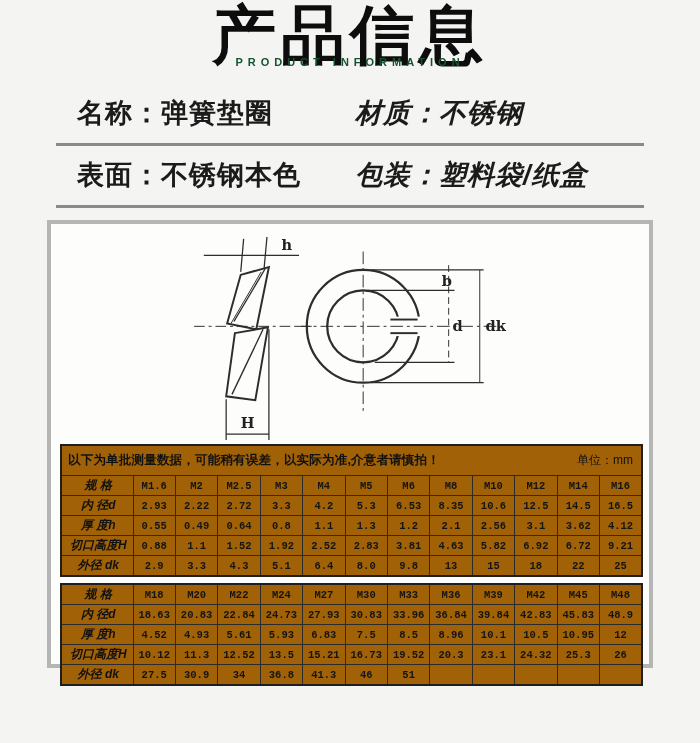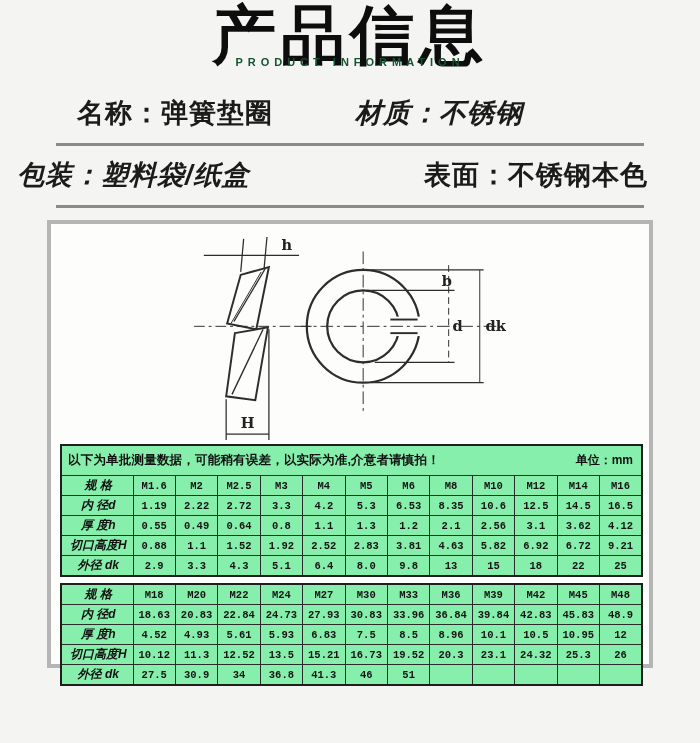--- a/index.html
+++ b/index.html
@@ -39,42 +39,42 @@
     padding:4px 6px 0 9px;
   }
   .diagram-svg { display:block; width:100%; height:212px; margin-top:4px; }
 
   
   .tables { }
   table.spec {
     width:100%;
     border-collapse:collapse;
     table-layout:fixed;
-    background:#86efac;
+    background:#a16207;
     border:2px solid #1e1e1e;
   }
   table.spec + table.spec, .tgap { margin-top:6px; }
   table.spec td { border:1px solid #2b2b2b; text-align:center; vertical-align:middle; }
   td.rowlabel {
     font-size:12px; font-weight:700; color:#111;
     text-align:left; padding:1px 2px 1px 4px; letter-spacing:0px;
     white-space:nowrap; overflow:hidden;font-style:italic;
   }
   td.val {
     font-family:"Liberation Mono","DejaVu Sans Mono",monospace;
     font-size:10.5px; font-weight:700; color:#141414;
     height:17px; padding:0 1px; white-space:nowrap; overflow:hidden;
   }
   tr.noterow td { padding:0; border:1px solid #2b2b2b; }
   .noteflex {
     display:flex; justify-content:space-between; align-items:center;
     height:29px; padding:0 8px 0 6px;
   }
   .note-text { font-size:12.5px; font-weight:700; color:#111; letter-spacing:0.2px; }
-  .note-unit { font-size:12px; font-weight:700; color:#111; }
+  .note-unit { font-size:12px; font-weight:400; color:#111; }
   col.c0 { width:72px; }
 
   
   .dimtxt {
     font-family:"DejaVu Serif","Liberation Serif",serif;
     font-size:15px; font-weight:bold; fill:#222;
   }
 </style>
 </head>
 <body>
@@ -86,22 +86,22 @@
     <div class="sub-title">PRODUCT INFORMATION</div>
   </div>
 
   <div class="info">
     <div class="info-row">
       <div class="info-cell left"><span>名称：</span><span>弹簧垫圈</span></div>
       <div class="info-cell right"><span>材质：</span><span>不锈钢</span></div>
     </div>
     <div class="divider"></div>
     <div class="info-row">
+      <div class="info-cell left"><span>表面：</span><span>不锈钢本色</span></div>
       <div class="info-cell right"><span>包装：</span><span>塑料袋/纸盒</span></div>
-      <div class="info-cell left"><span>表面：</span><span>不锈钢本色</span></div>
     </div>
     <div class="divider"></div>
   </div>
 
   <div class="sheet">
 
     <svg class="diagram-svg" viewBox="0 0 600 218">
       <g stroke="#2d2d2d" stroke-width="1.3" fill="none">
 
         <line x1="148" y1="24" x2="246" y2="24"></line>
@@ -174,21 +174,21 @@
               <td class="val">M5</td>
               <td class="val">M6</td>
               <td class="val">M8</td>
               <td class="val">M10</td>
               <td class="val">M12</td>
               <td class="val">M14</td>
               <td class="val">M16</td>
             </tr>
             <tr>
               <td class="rowlabel">内 径d</td>
-              <td class="val">1.19</td>
+              <td class="val">2.93</td>
               <td class="val">2.22</td>
               <td class="val">2.72</td>
               <td class="val">3.3</td>
               <td class="val">4.2</td>
               <td class="val">5.3</td>
               <td class="val">6.53</td>
               <td class="val">8.35</td>
               <td class="val">10.6</td>
               <td class="val">12.5</td>
               <td class="val">14.5</td>

